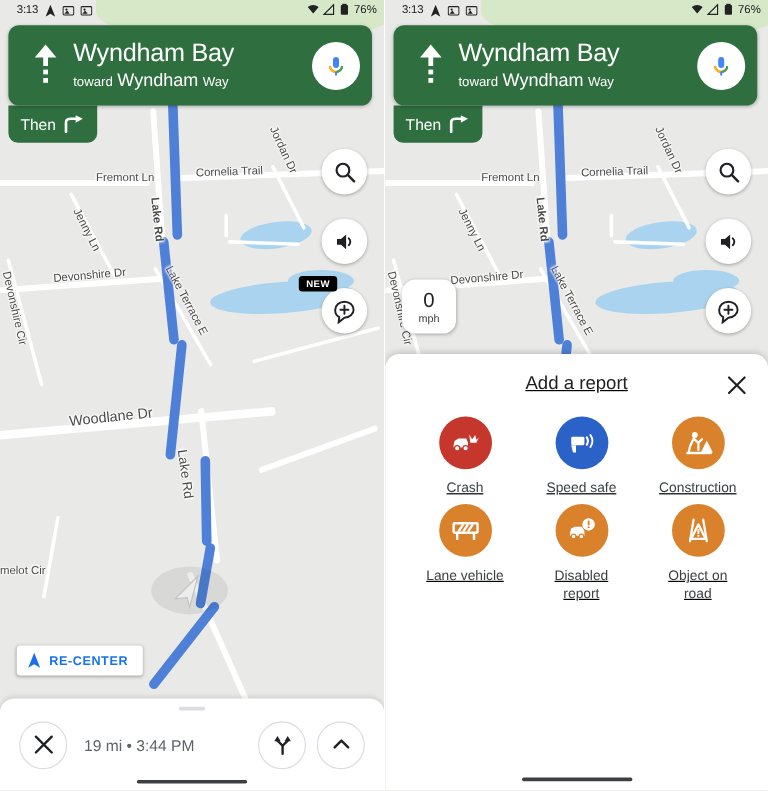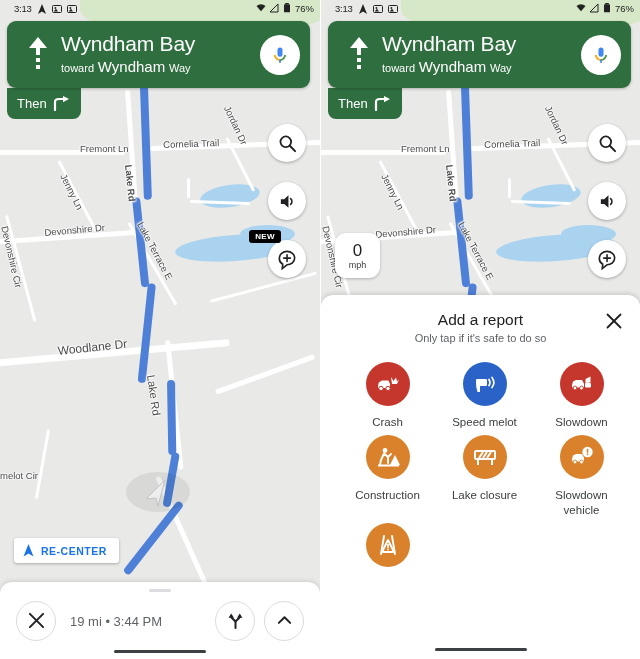--- a/index.html
+++ b/index.html
@@ -127,20 +127,21 @@
   .homebar {
     position: absolute; left: 50%; transform: translateX(-50%); bottom: 6px;
     width: 92px; height: 3px; background: #3c4043; border-radius: 2px; z-index: 36;
   }
 
   
   .sheet {
     position: absolute; left: 0; bottom: 0; width: 100%; height: 364px;
     background: #fff; border-radius: 12px 12px 0 0; z-index: 50;
     box-shadow: 0 -1px 5px rgba(0,0,0,.16);
+    text-decoration: underline;
   }
   .sheet-head { position: relative; padding: 16px 0 0 0; text-align: center; }
   .sheet-head .title { font-size: 15.5px; color: #202124; }
   .sheet-head .sub { font-size: 11px; color: #5f6368; margin-top: 3px; }
   .sheet-close {
     position: absolute; right: 16px; top: 16px; width: 20px; height: 20px;
     display: flex; align-items: center; justify-content: center;
   }
   .grid {
     display: grid; grid-template-columns: repeat(3, 1fr);
@@ -460,21 +461,20 @@
     </div>
 
     <div class="speedo">
       <div class="val">0</div>
       <div class="unit">mph</div>
     </div>
 
     <div class="sheet">
       <div class="sheet-head">
         <div class="title">Add a report</div>
-        <div class="sub">Only tap if it's safe to do so</div>
         <div class="sheet-close">
           <svg width="18" height="18" viewBox="0 0 18 18">
             <line x1="2.5" y1="2.5" x2="15.5" y2="15.5" stroke="#202124" stroke-width="1.8" stroke-linecap="round"></line>
             <line x1="15.5" y1="2.5" x2="2.5" y2="15.5" stroke="#202124" stroke-width="1.8" stroke-linecap="round"></line>
           </svg>
         </div>
       </div>
 
       <div class="grid">
 
@@ -492,35 +492,23 @@
 
         <div class="gitem">
           <div class="gcircle" style="background:#2a62c8">
             <svg width="26" height="26" viewBox="0 0 26 26">
               <rect x="4" y="8" width="11" height="7" rx="1.2" fill="#fff"></rect>
               <polygon points="4,15 8,15 8,21 5.5,21" fill="#fff"></polygon>
               <path d="M17 8.5 a5.5 5.5 0 0 1 0 6" fill="none" stroke="#fff" stroke-width="1.7" stroke-linecap="round"></path>
               <path d="M20 6.5 a8.5 8.5 0 0 1 0 10" fill="none" stroke="#fff" stroke-width="1.7" stroke-linecap="round"></path>
             </svg>
           </div>
-          <div class="glabel">Speed melot</div>
-        </div>
-
-        <div class="gitem">
-          <div class="gcircle" style="background:#c5372c">
-            <svg width="26" height="26" viewBox="0 0 26 26">
-              <path d="M3 14 L4 10.5 L7 9 L13 9 L15 12.5 L15 16.5 L3 16.5 Z" fill="#fff"></path>
-              <circle cx="6" cy="17" r="1.9" fill="#fff" stroke="#c5372c" stroke-width="0.9"></circle>
-              <circle cx="12.5" cy="17" r="1.9" fill="#fff" stroke="#c5372c" stroke-width="0.9"></circle>
-              <path d="M16.5 12 L16.5 8 L21.5 5.5 L21.5 11.5 Z" fill="#fff"></path>
-              <rect x="16" y="12" width="6" height="4.5" rx="1" fill="#fff"></rect>
-            </svg>
-          </div>
-          <div class="glabel">Slowdown</div>
-        </div>
+          <div class="glabel">Speed safe</div>
+        </div>
+
 
         <div class="gitem">
           <div class="gcircle" style="background:#d9822b">
             <svg width="26" height="26" viewBox="0 0 26 26">
               <circle cx="10" cy="6.5" r="2.4" fill="#fff"></circle>
               <path d="M9 9.5 L6 16 M9 9.5 L13 13 L13 19 M6 16 L5 21 M13 13 L16 10" stroke="#fff" stroke-width="1.9" fill="none" stroke-linecap="round"></path>
               <polygon points="15,21 20,11 25,21" fill="#fff"></polygon>
               <rect x="3" y="20.5" width="21" height="2" fill="#fff"></rect>
             </svg>
           </div>
@@ -531,47 +519,48 @@
           <div class="gcircle" style="background:#d9822b">
             <svg width="26" height="26" viewBox="0 0 26 26">
               <rect x="3" y="7" width="20" height="8" rx="1" fill="none" stroke="#fff" stroke-width="2"></rect>
               <line x1="7" y1="14" x2="11" y2="8" stroke="#fff" stroke-width="2"></line>
               <line x1="11" y1="14" x2="15" y2="8" stroke="#fff" stroke-width="2"></line>
               <line x1="15" y1="14" x2="19" y2="8" stroke="#fff" stroke-width="2"></line>
               <rect x="5" y="15" width="2" height="6" fill="#fff"></rect>
               <rect x="19" y="15" width="2" height="6" fill="#fff"></rect>
             </svg>
           </div>
-          <div class="glabel">Lake closure</div>
+          <div class="glabel">Lane vehicle</div>
         </div>
 
         <div class="gitem">
           <div class="gcircle" style="background:#d9822b">
             <svg width="26" height="26" viewBox="0 0 26 26">
               <path d="M3 15 L4 11.5 L7 10 L13 10 L15 13.5 L15 17.5 L3 17.5 Z" fill="#fff"></path>
               <circle cx="6" cy="18" r="1.9" fill="#fff" stroke="#d9822b" stroke-width="0.9"></circle>
               <circle cx="12.5" cy="18" r="1.9" fill="#fff" stroke="#d9822b" stroke-width="0.9"></circle>
               <circle cx="18.5" cy="8" r="5.2" fill="#fff"></circle>
               <rect x="17.8" y="4.8" width="1.5" height="4" fill="#d9822b"></rect>
               <circle cx="18.55" cy="10.3" r="0.85" fill="#d9822b"></circle>
             </svg>
           </div>
-          <div class="glabel">Slowdown vehicle</div>
+          <div class="glabel">Disabled report</div>
         </div>
 
         <div class="gitem">
           <div class="gcircle" style="background:#d9822b">
             <svg width="26" height="26" viewBox="0 0 26 26">
               <path d="M6 22 L9 4" stroke="#fff" stroke-width="1.9" fill="none" stroke-linecap="round"></path>
               <path d="M20 22 L17 4" stroke="#fff" stroke-width="1.9" fill="none" stroke-linecap="round"></path>
               <polygon points="13,8 19,20 7,20" fill="none" stroke="#fff" stroke-width="1.9" stroke-linejoin="round"></polygon>
               <rect x="12.2" y="12" width="1.6" height="4" fill="#fff"></rect>
               <circle cx="13" cy="17.5" r="0.9" fill="#fff"></circle>
             </svg>
           </div>
+          <div class="glabel">Object on road</div>
         </div>
 
       </div>
       <div class="homebar"></div>
     </div>
   </div>
 
 </div>
 
 </body></html>

